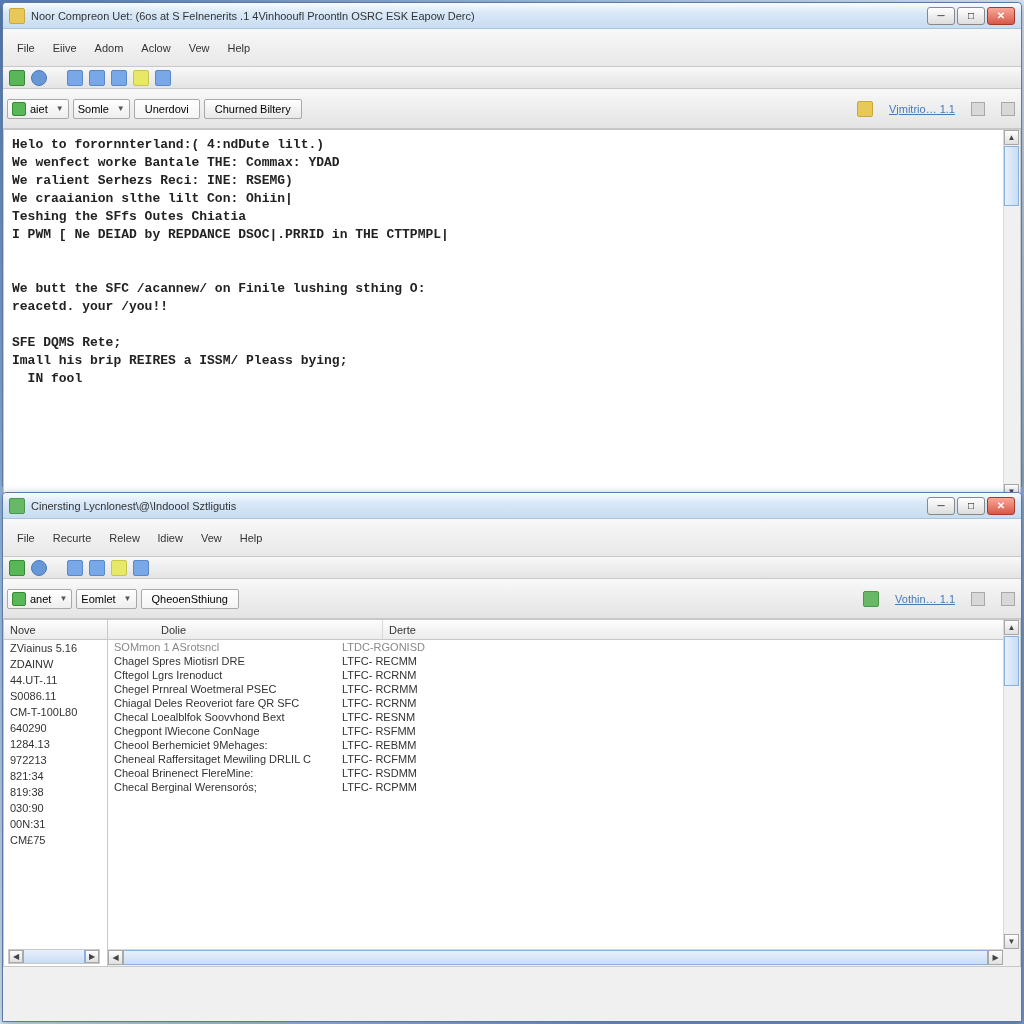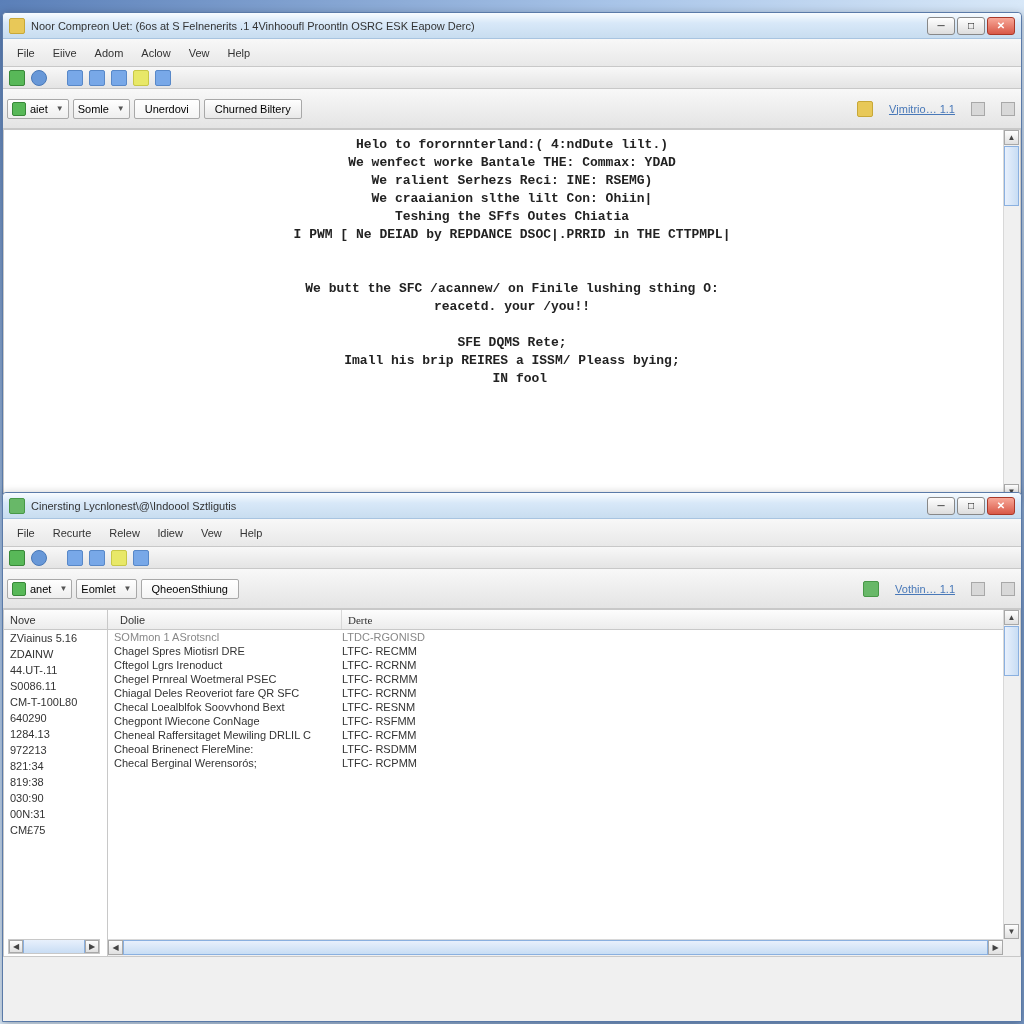--- a/index.html
+++ b/index.html
@@ -1,60 +1,60 @@
 <!DOCTYPE html>
 <html><head>
 <meta charset="utf-8">
 <style>
   * { box-sizing: border-box; margin: 0; padding: 0; font-family: "Segoe UI", Tahoma, sans-serif; font-size: 11px; }
   body { background: linear-gradient(135deg, #5a7fb8 0%, #a8c4e8 30%, #d8e8f8 50%, #7899c8 80%); width: 1024px; height: 1024px; overflow: hidden; }
   .window { position: absolute; background: #f0f0f0; border: 1px solid #5a7aa8; border-radius: 4px 4px 0 0; box-shadow: 0 2px 10px rgba(0,0,0,0.3); }
-  .win1 { left: 2px; top: 12px; width: 1020px; height: 485px; }
+  .win1 { left: 2px; top: 2px; width: 1020px; height: 485px; }
   .win2 { left: 2px; top: 492px; width: 1020px; height: 530px; }
   .titlebar { height: 26px; background: linear-gradient(#f8fcff, #d8e8f8 40%, #c8ddf0); border-bottom: 1px solid #a8c4e0; display: flex; align-items: center; padding: 0 6px; border-radius: 4px 4px 0 0; }
   .titlebar-icon { width: 16px; height: 16px; background: #e8c858; border: 1px solid #c8a838; border-radius: 2px; margin-right: 6px; flex-shrink: 0; }
   .titlebar-text { flex: 1; color: #333; }
   .winbtns { display: flex; gap: 2px; }
   .winbtn { width: 28px; height: 18px; border: 1px solid #888; border-radius: 3px; background: linear-gradient(#fff,#ddd); display: flex; align-items: center; justify-content: center; font-size: 10px; }
   .winbtn.close { background: linear-gradient(#f8a898, #d85848); border-color: #a83828; color: #fff; font-weight: bold; }
-  .menubar { height: 28px; background: linear-gradient(#f8f8f8,#e8e8e8); border-bottom: 1px solid #c8c8c8; display: flex; align-items: center; padding: 0 6px; gap: 2px; }
+  .menubar { height: 38px; background: linear-gradient(#f8f8f8,#e8e8e8); border-bottom: 1px solid #c8c8c8; display: flex; align-items: center; padding: 0 6px; gap: 2px; }
   .menubar span { padding: 2px 8px; color: #333; }
   .toolbar { height: 22px; background: linear-gradient(#f8f8f8,#e4e4e4); border-bottom: 1px solid #c8c8c8; display: flex; align-items: center; padding: 0 6px; gap: 6px; }
   .tb-ico { width: 16px; height: 16px; border-radius: 2px; }
   .ico-green { background: #58b858; border: 1px solid #388838; }
   .ico-refresh { background: #6898d8; border: 1px solid #4878b8; border-radius: 50%; }
   .ico-blue { background: #78a8e8; border: 1px solid #5888c8; }
   .ico-edit { background: #e8e868; border: 1px solid #c8c848; }
   .toolbar2 { height: 40px; background: linear-gradient(#f8f8f8,#e4e4e4); border-bottom: 1px solid #c8c8c8; display: flex; align-items: center; padding: 0 4px; gap: 4px; position: relative; }
   .combo { height: 20px; background: linear-gradient(#fff,#eee); border: 1px solid #a8a8a8; border-radius: 2px; display: flex; align-items: center; padding: 0 4px; gap: 4px; }
   .combo .arrow { font-size: 8px; color: #555; margin-left: 4px; }
   .combo .cico { width: 14px; height: 14px; background: #58b858; border: 1px solid #388838; border-radius: 2px; }
   .tabbtn { height: 20px; background: linear-gradient(#fff,#e8e8e8); border: 1px solid #a8a8a8; border-radius: 2px; padding: 0 10px; display: flex; align-items: center; }
   .tabbtn.active { background: linear-gradient(#fff,#f4f4f4); }
   .right-badge { position: absolute; right: 6px; display: flex; align-items: center; gap: 16px; }
   .badge-ico { width: 16px; height: 16px; background: #e8c858; border: 1px solid #c8a838; border-radius: 2px; }
   .badge-txt { color: #4878b8; text-decoration: underline; }
   .small-ico { width: 14px; height: 14px; background: #d8d8d8; border: 1px solid #a8a8a8; }
   .content { position: relative; background: #fff; border: 1px solid #c8c8c8; margin: 0; overflow: hidden; }
-  .win1 .content { height: 388px; text-align: center; }
+  .win1 .content { height: 388px; }
   .win2 .content { height: 348px; display: flex; }
   .editor-text { font-family: "Courier New", monospace; font-size: 13px; font-weight: bold; line-height: 18px; padding: 6px 8px; white-space: pre; color: #222; }
   .scrollbar-v { position: absolute; right: 0; top: 0; bottom: 17px; width: 17px; background: #f0f0f0; border-left: 1px solid #d8d8d8; }
   .sb-btn { width: 15px; height: 15px; background: linear-gradient(#fdfdfd,#e0e0e0); border: 1px solid #a8a8a8; margin: 0; font-size: 8px; display: flex; align-items: center; justify-content: center; color: #444; }
   .sb-thumb-v { position: absolute; left: 0; width: 15px; background: linear-gradient(90deg,#e8f0fc,#c8ddf4); border: 1px solid #8ab0e0; }
   .scrollbar-h { position: absolute; left: 0; right: 17px; bottom: 0; height: 17px; background: #f0f0f0; border-top: 1px solid #d8d8d8; display: flex; }
   .sb-track-h { flex: 1; position: relative; }
   .sb-thumb-h { position: absolute; top: 0; height: 15px; background: linear-gradient(#e8f0fc,#c8ddf4); border: 1px solid #8ab0e0; }
   .corner { position: absolute; right: 0; bottom: 0; width: 17px; height: 17px; background: #f0f0f0; }
   .left-pane { width: 104px; border-right: 1px solid #c8c8c8; }
   .right-pane { flex: 1; position: relative; }
   .col-header { height: 20px; background: linear-gradient(#fdfdfd,#ececec); border-bottom: 1px solid #c8c8c8; display: flex; align-items: center; padding: 0 6px; color: #333; }
   .col-header.split { display: flex; }
-  .colh1 { width: 228px; border-right: 1px solid #d8d8d8; padding: 0 6px; height: 100%; display: flex; align-items: center; }
-  .colh2 { flex: 1; padding: 0 6px; height: 100%; display: flex; align-items: center; font-family: Liberation Serif, serif; }
+  .colh1 { width: 228px; border-right: 1px solid #d8d8d8; padding: 0 6px; height: 100%; display: flex; align-items: center; margin-left: 41px; }
+  .colh2 { flex: 1; padding: 0 6px; height: 100%; display: flex; align-items: center; }
   .lp-row { padding: 2px 6px; color: #333; }
   .rp-row { display: flex; padding: 1px 0; color: #333; }
   .rp-row .c1 { width: 228px; padding: 0 6px; }
   .rp-row .c2 { padding: 0 6px; }
   .rp-row.hdr { color: #888; }
   .hsplit { position: absolute; left: 4px; bottom: 2px; width: 92px; height: 15px; background: #f0f0f0; border: 1px solid #c8c8c8; display: flex; }
   .hsplit .sb-btn { width: 14px; height: 13px; }
   .hsplit .mid { flex: 1; background: linear-gradient(#e8f0fc,#c8ddf4); border-left: 1px solid #8ab0e0; border-right: 1px solid #8ab0e0; }
 </style>
 </head>
@@ -241,20 +241,24 @@
           </div>
           <div class="rp-row">
             <div class="c1">Checal Loealblfok Soovvhond Bext</div>
             <div class="c2">LTFC- RESNM</div>
           </div>
           <div class="rp-row">
             <div class="c1">Chegpont lWiecone ConNage</div>
             <div class="c2">LTFC- RSFMM</div>
           </div>
           <div class="rp-row">
+            <div class="c1">Cheool Berhemiciet 9Mehages:</div>
+            <div class="c2">LTFC- REBMM</div>
+          </div>
+          <div class="rp-row">
             <div class="c1">Cheneal Raffersitaget Mewiling DRLIL C</div>
             <div class="c2">LTFC- RCFMM</div>
           </div>
           <div class="rp-row">
             <div class="c1">Cheoal Brinenect FlereMine:</div>
             <div class="c2">LTFC- RSDMM</div>
           </div>
           <div class="rp-row">
             <div class="c1">Checal Berginal Werensorós;</div>
             <div class="c2">LTFC- RCPMM</div>

